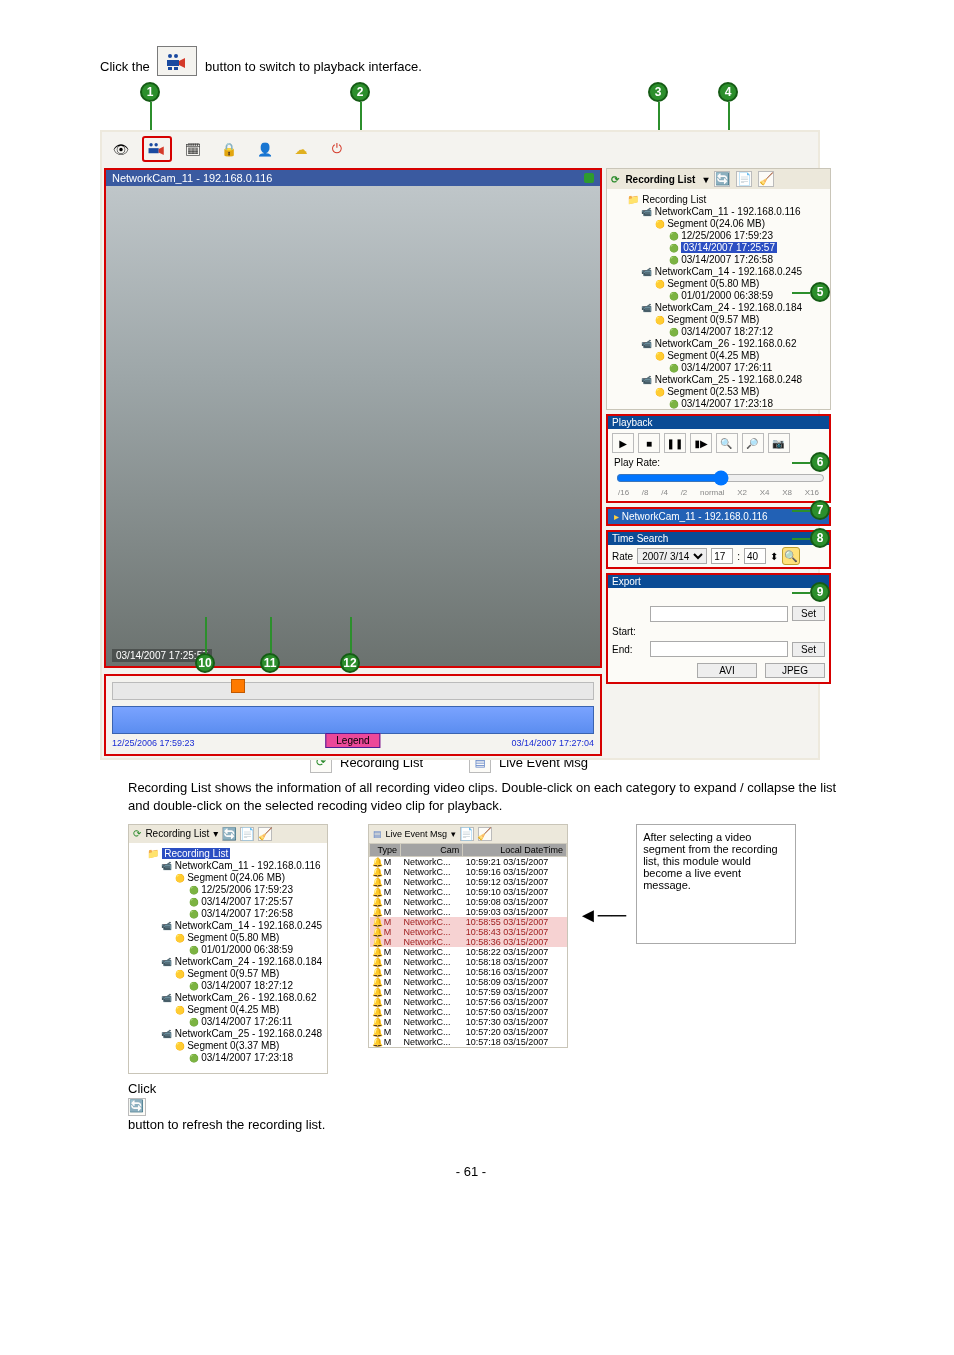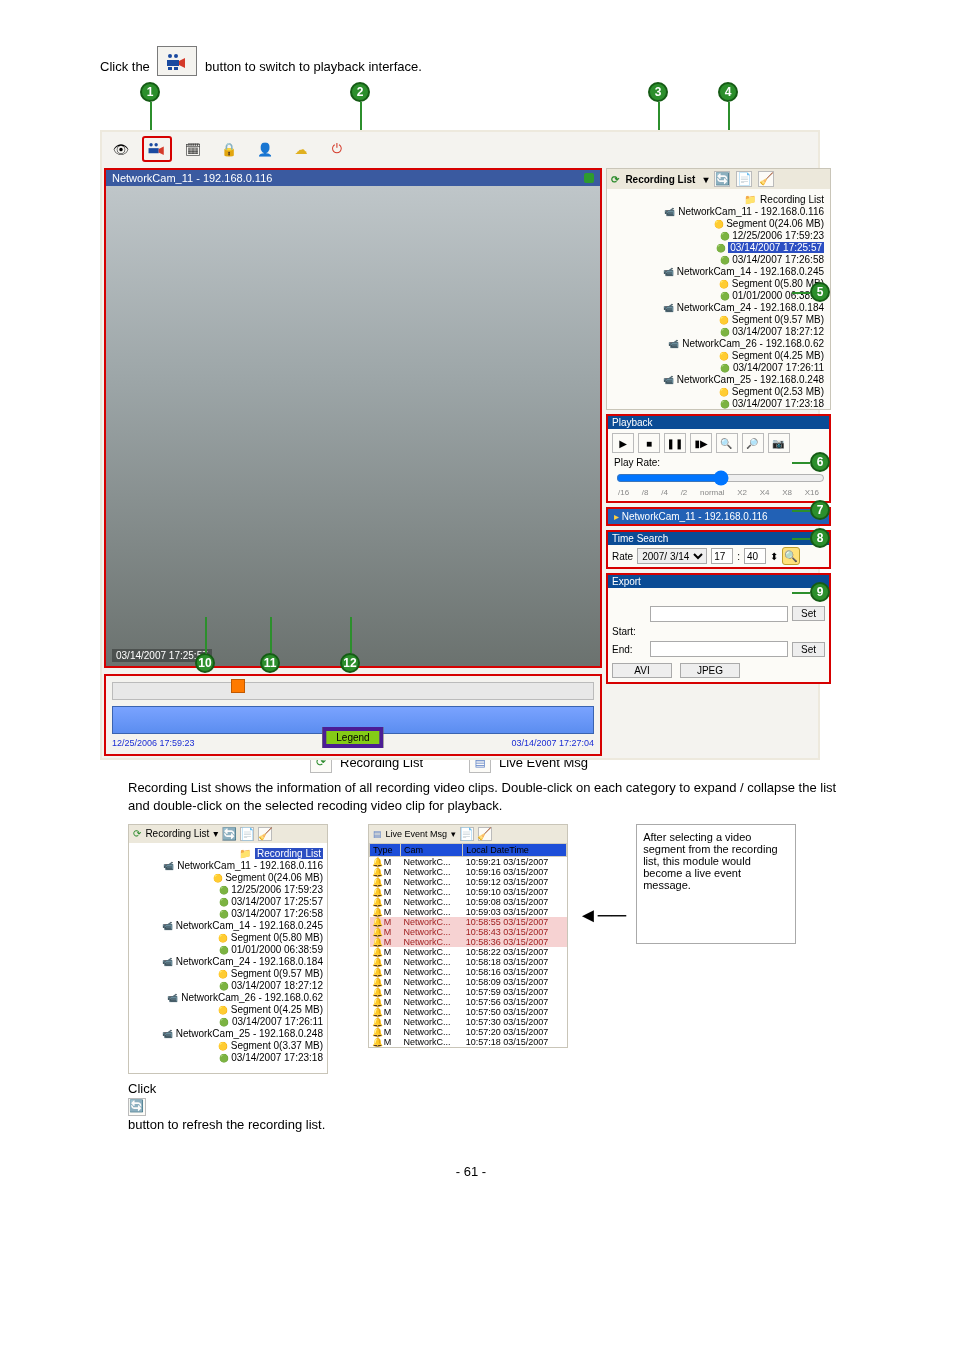--- a/index.html
+++ b/index.html
@@ -118,42 +118,42 @@
     border: 1px solid #3a63b0;
   }
   .timeline-labels {
     display: flex; justify-content: space-between;
     font-size: 9px; color: #1b2dd4;
     margin-top: 4px;
   }
   .legend-btn {
     position: absolute; left: 50%; bottom: 6px; transform: translateX(-50%);
     font-size: 10px; padding: 1px 10px;
-    border: 4px solid #4c1d95; background: #84cc16;
+    border: 1px solid #4c1d95; background: #ec4899;
   }
 
   
   .panel {
     border: 1px solid #c9c5b8;
     background: #fcfbf7;
     font-size: 10px;
   }
   .panel.red { border: 2px solid #d60000; }
   .panel-head {
     background: #ece8db;
     padding: 2px 4px;
     display: flex;
     align-items: center;
     gap: 6px;
     font-weight: bold;
   }
   .panel-body { padding: 4px 6px; }
 
   .tree ul { list-style: none; margin: 0; padding-left: 14px; }
-  .tree li { margin: 1px 0; white-space: nowrap; text-align: right; }
+  .tree li { margin: 1px 0; white-space: nowrap; }
   .tree .cam::before { content: "📹 "; font-size: 9px; }
   .tree .seg::before { content: "🟡 "; font-size: 8px; }
   .tree .leaf::before { content: "🟢 "; font-size: 8px; }
   .tree .sel { background: #2b4ec2; color: #fff; padding: 0 2px; }
 
   .playback-head {
     background: #0a4b95; color: #fff; font-size: 10px;
     padding: 1px 4px;
   }
   .pb-btns { display: flex; gap: 4px; padding: 4px; }
@@ -181,21 +181,21 @@
     font-size: 10px; border: 1px solid #aaa; height: 16px;
   }
   .small-btn { font-size: 10px; padding: 1px 8px; border: 1px solid #aaa; background: #eee; }
   .mag {
     width: 18px; height: 18px; border: 1px solid #c0a030;
     background: #ffe27a; border-radius: 3px;
     display: flex; align-items: center; justify-content: center;
     font-size: 11px;
   }
 
-  .ex-btns { display: flex; gap: 8px; justify-content: flex-start; padding: 4px; }
+  .ex-btns { display: flex; gap: 8px; justify-content: flex-end; padding: 4px; }
 
   
   .callout {
     position: absolute;
     width: 20px; height: 20px;
     border-radius: 50%;
     background: #2c8f2c;
     border: 2px solid #155c15;
     color: #fff;
     font-weight: bold;
@@ -238,22 +238,22 @@
   .rlist-body { height: 230px; overflow-y: auto; padding: 4px; }
 
   .live-panel {
     width: 200px;
     border: 1px solid #c9c5b8;
     background: #fff;
     font-size: 9px;
   }
   .live-table { width: 100%; border-collapse: collapse; }
   .live-table th {
-    background: #1d4ed8; font-weight: normal; font-size: 9px;
-    border: 1px solid #d0ccbf; padding: 1px 3px; text-align: left;
+    background: #a3a3a3; font-weight: normal; font-size: 9px;
+    border: 1px solid #d0ccbf; padding: 1px 3px; text-align: right;
   }
   .live-table td {
     padding: 0 3px; white-space: nowrap;
   }
   .live-table tr.mark td { background: #f6d2d2; color: #a02020; }
 
   .after-box {
     width: 160px; height: 120px;
     border: 1px solid #aaa;
   }

